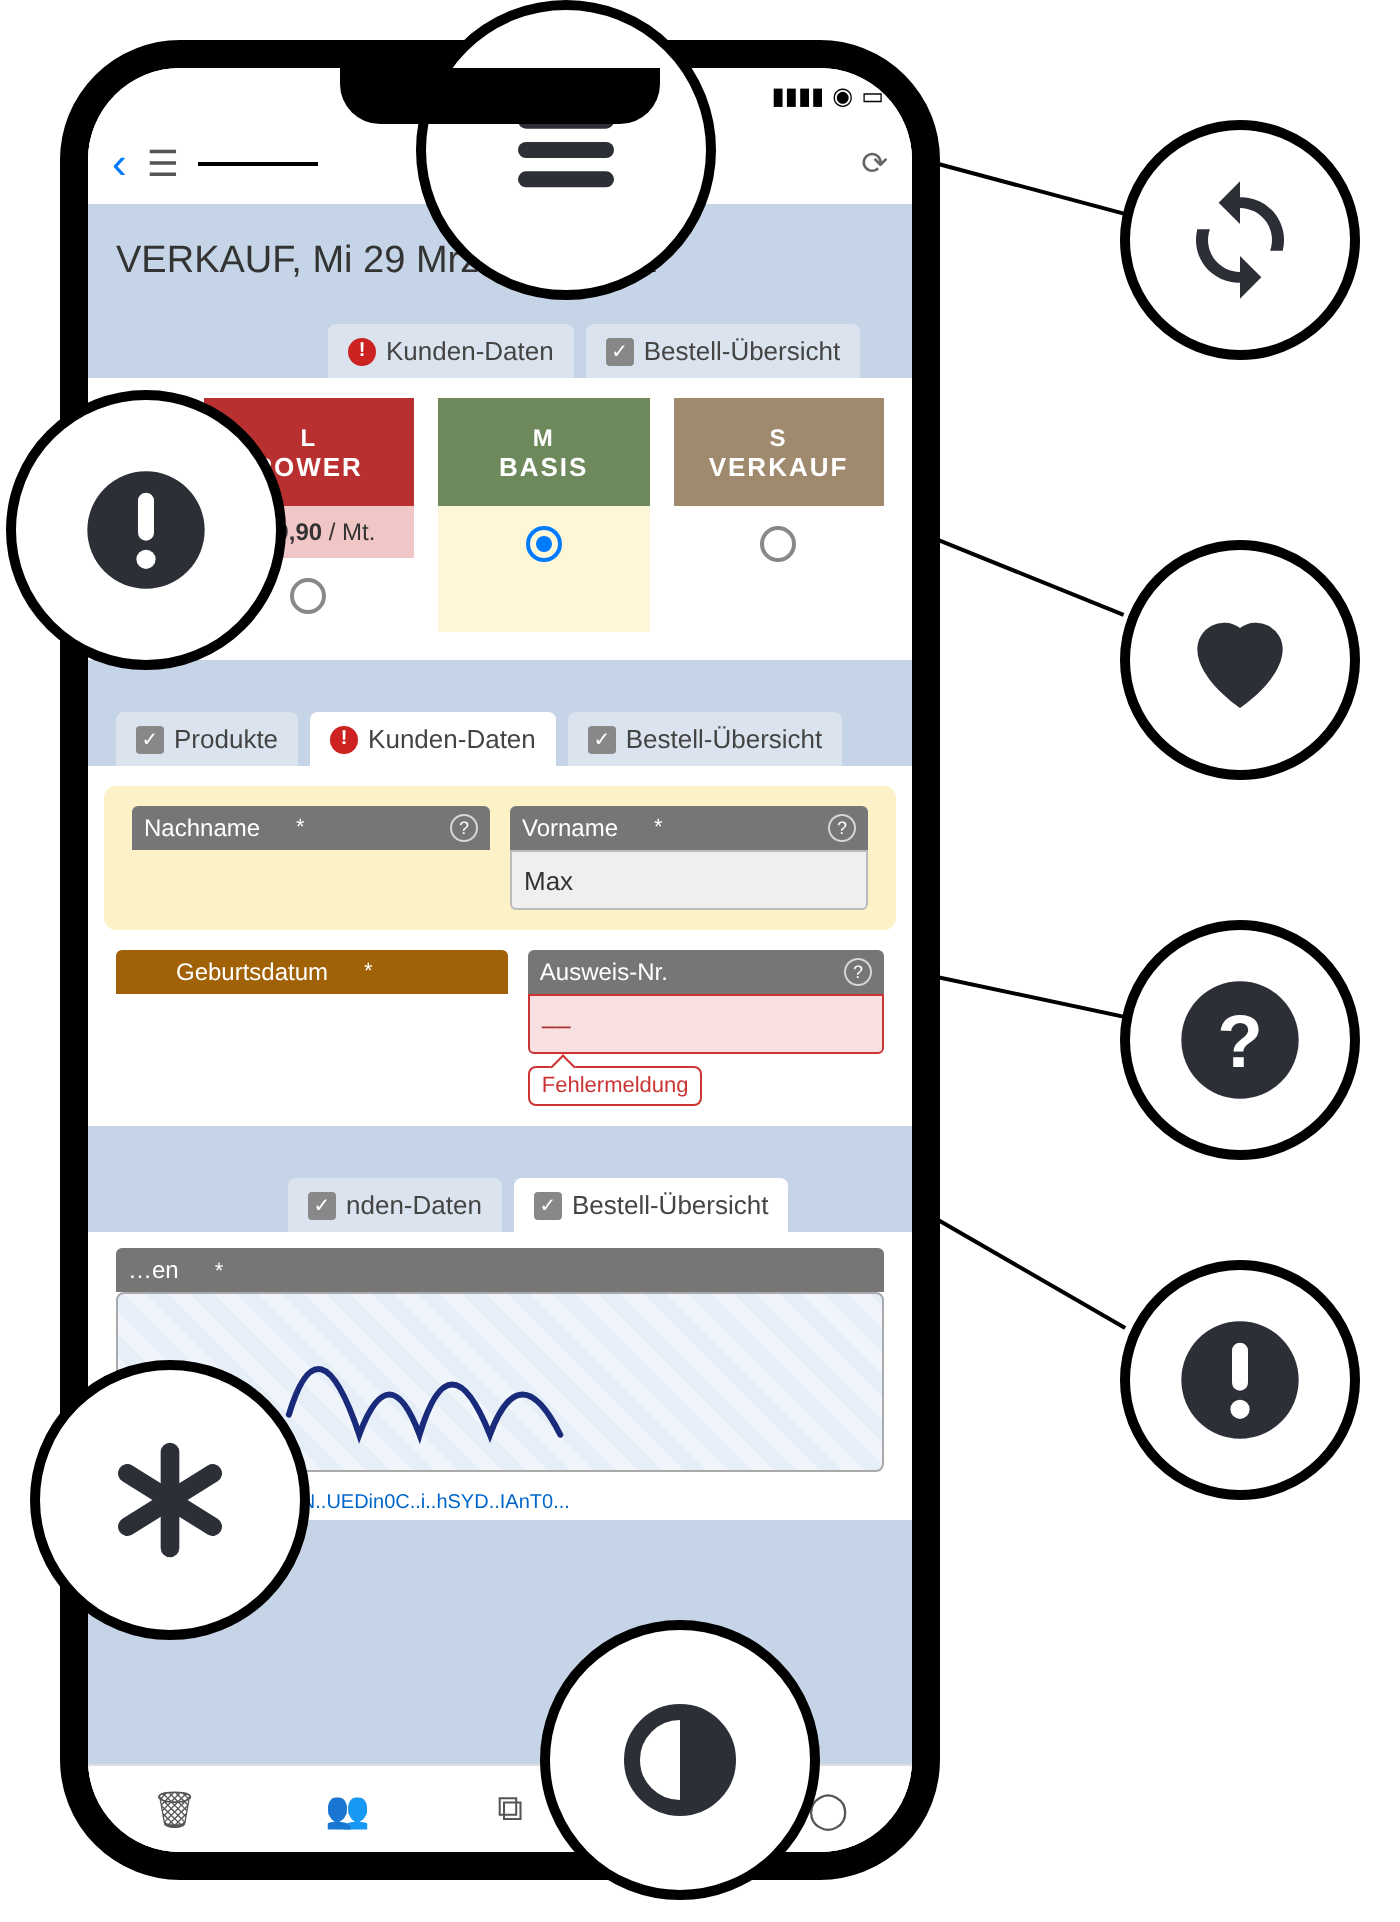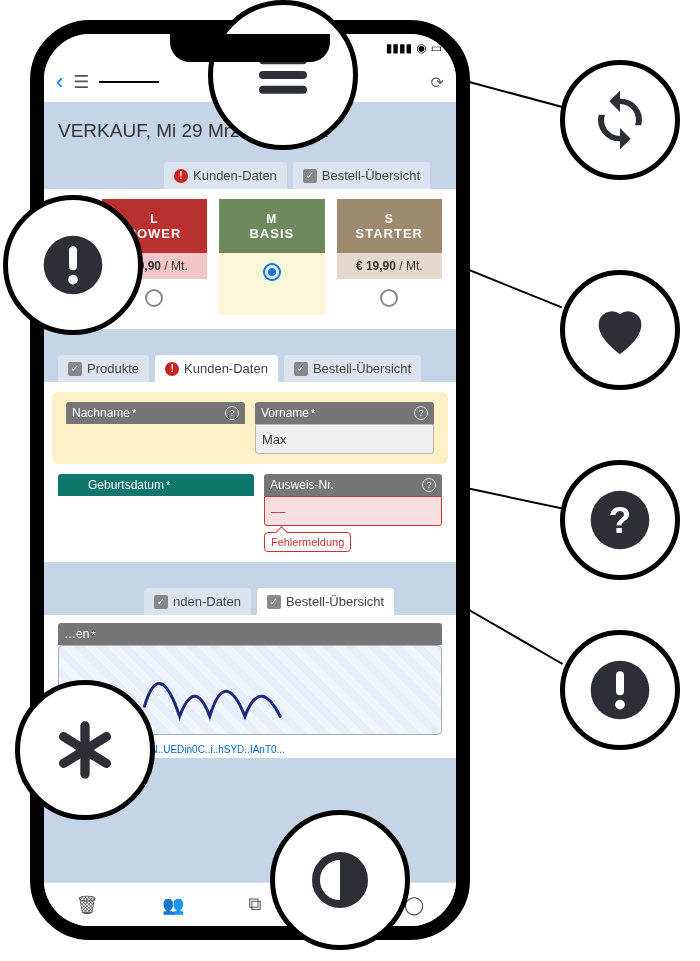--- a/index.html
+++ b/index.html
@@ -99,22 +99,22 @@
   .c-m  { background:#6e8a5d; } .p-m  { background:#d4e0cc; }
   .c-s  { background:#a08a6e; } .p-s  { background:#e3d9cd; }
 
   
   .gap { height:20px; background:#c5d4e6; }
 
   
   .form-row { display:flex; gap:10px; padding:10px 14px 0; background:#fff; }
   .form-row.hl { background:#fdf2c7; padding-top:10px; padding-bottom:10px; border-radius:6px; margin:0 4px; }
   .field { flex:1; }
-  .fld-label { background:#767676; color:#fff; font-size:12px; padding:4px 6px; border-radius:3px 3px 0 0; display:flex; align-items:center; gap:2px; position:relative; }
-  .fld-label.blue { background:#0f766e;padding-left:30px; }
+  .fld-label { background:#767676; color:#fff; font-size:12px; padding:4px 6px; border-radius:3px 3px 0 0; display:flex; align-items:center; gap:18px; position:relative; }
+  .fld-label.blue { background:#a16207;padding-left:30px; }
   .fld-label .ast { font-size:11px; }
   .fld-label .help { margin-left:auto; width:14px; height:14px; border:1px solid rgba(255,255,255,.7); border-radius:50%; font-size:9px; display:flex; align-items:center; justify-content:center; }
   .fld-input { border:1px solid #bbb; background:#efefef; padding:6px; font-size:13px; color:#333; border-radius:0 0 3px 3px; height:30px; display:flex; align-items:center; }
   .fld-input.err { background:#f9e0e0; border:1px solid #c33; color:#a33; }
   .fld-input .cal { margin-left:auto; color:#666; }
   .fld-input .dd  { margin-left:auto; color:#333; }
   .err-badge { margin-top:6px; border:1px solid #c33; color:#c33; font-size:11px; padding:3px 6px; border-radius:4px; display:inline-block; position:relative; }
   .err-badge::before { content:''; position:absolute; top:-5px; left:12px; width:8px; height:8px; border-left:1px solid #c33; border-top:1px solid #c33; background:#fff; transform:rotate(45deg); }
 
   .form-wrap { background:#fff; padding:0 0 10px; }
@@ -223,23 +223,22 @@
         <div class="prod-col sel">
           <div class="prod-top c-m">
               <span class="size">M</span>
               <span class="name">BASIS</span>
             </div>
           <div class="prod-radio"><span class="radio-outer sel"></span></div>
         </div>
         <div class="prod-col">
           <div class="prod-top c-s">
               <span class="size">S</span>
-              <span class="name">STARTER</span>
-            </div>
-          <div class="prod-price p-s"><b>€ 19,90</b> <span>/ Mt.</span></div>
+              <span class="name">VERKAUF</span>
+            </div>
           <div class="prod-radio"><span class="radio-outer"></span></div>
         </div>
       </div>
     </div>
 
     <div class="gap"></div>
 
     <div class="tabs">
       <div class="tab">
         <span class="chk">✓</span>

